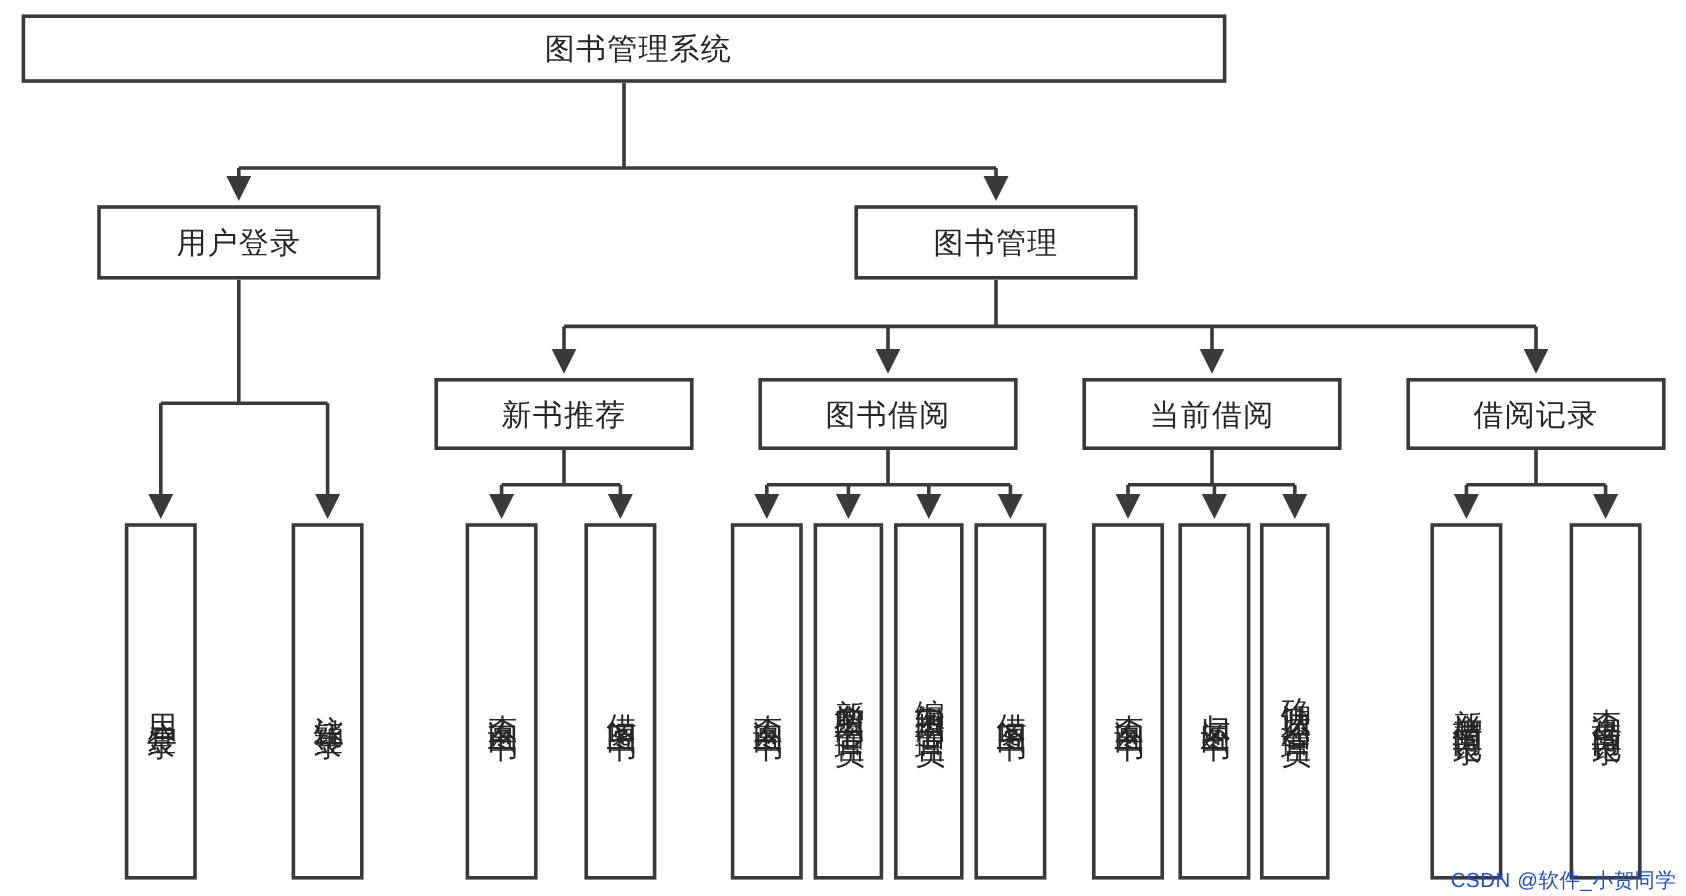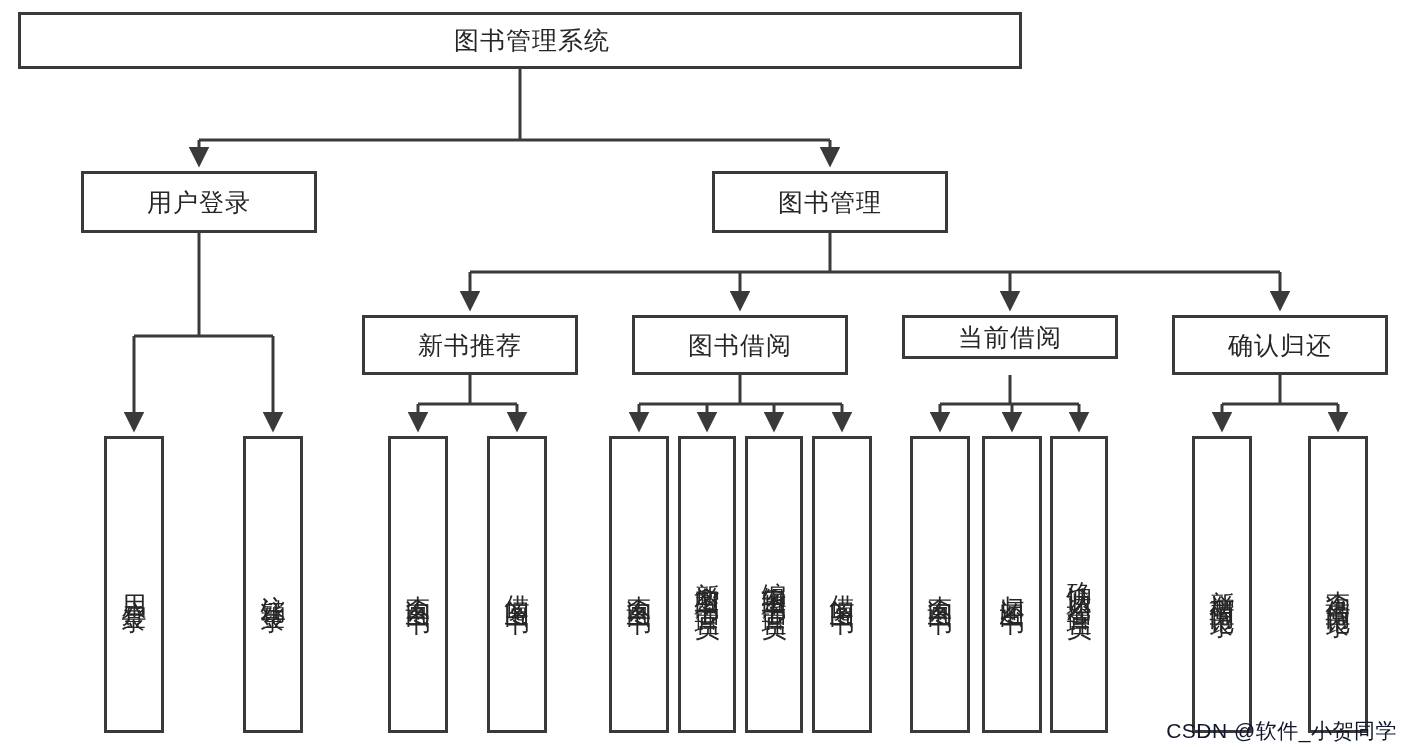--- a/index.html
+++ b/index.html
@@ -50,22 +50,22 @@
     white-space: nowrap;
   }
   .label {
     display: block;
     white-space: nowrap;
   }
   .watermark {
     position: absolute;
     right: 8px;
     bottom: 2px;
-    font-size: 21px;
-    color: #0f172a;
+    font-size: 17px;
+    color: #1d4ed8;
     letter-spacing: 0.5px;
     white-space: nowrap;
   }
 </style>
 </head>
 <body>
 
 <div id="canvas">
 
   <svg id="wires" viewBox="0 0 1405 747" xmlns="http://www.w3.org/2000/svg">
@@ -131,25 +131,25 @@
   <div class="node h" style="left: 712px; top: 171px; width: 236px; height: 62px; text-align: right;">
     <span class="label">图书管理</span>
   </div>
 
   <div class="node h" style="left: 362px; top: 315px; width: 216px; height: 60px;">
     <span class="label">新书推荐</span>
   </div>
   <div class="node h" style="left: 632px; top: 315px; width: 216px; height: 60px;">
     <span class="label">图书借阅</span>
   </div>
-  <div class="node h" style="left: 902px; top: 315px; width: 216px; height: 44px;">
+  <div class="node h" style="left: 902px; top: 315px; width: 216px; height: 60px;">
     <span class="label">当前借阅</span>
   </div>
   <div class="node h" style="left: 1172px; top: 315px; width: 216px; height: 60px;">
-    <span class="label">确认归还</span>
+    <span class="label">借阅记录</span>
   </div>
 
   <div class="node v" style="left: 104px; top: 436px; width: 60px; height: 297px;">
     <span class="vtext">用户登录</span>
   </div>
   <div class="node v" style="left: 243px; top: 436px; width: 60px; height: 297px;">
     <span class="vtext">注销登录</span>
   </div>
   <div class="node v" style="left: 388px; top: 436px; width: 60px; height: 297px;">
     <span class="vtext">查询图书</span>

